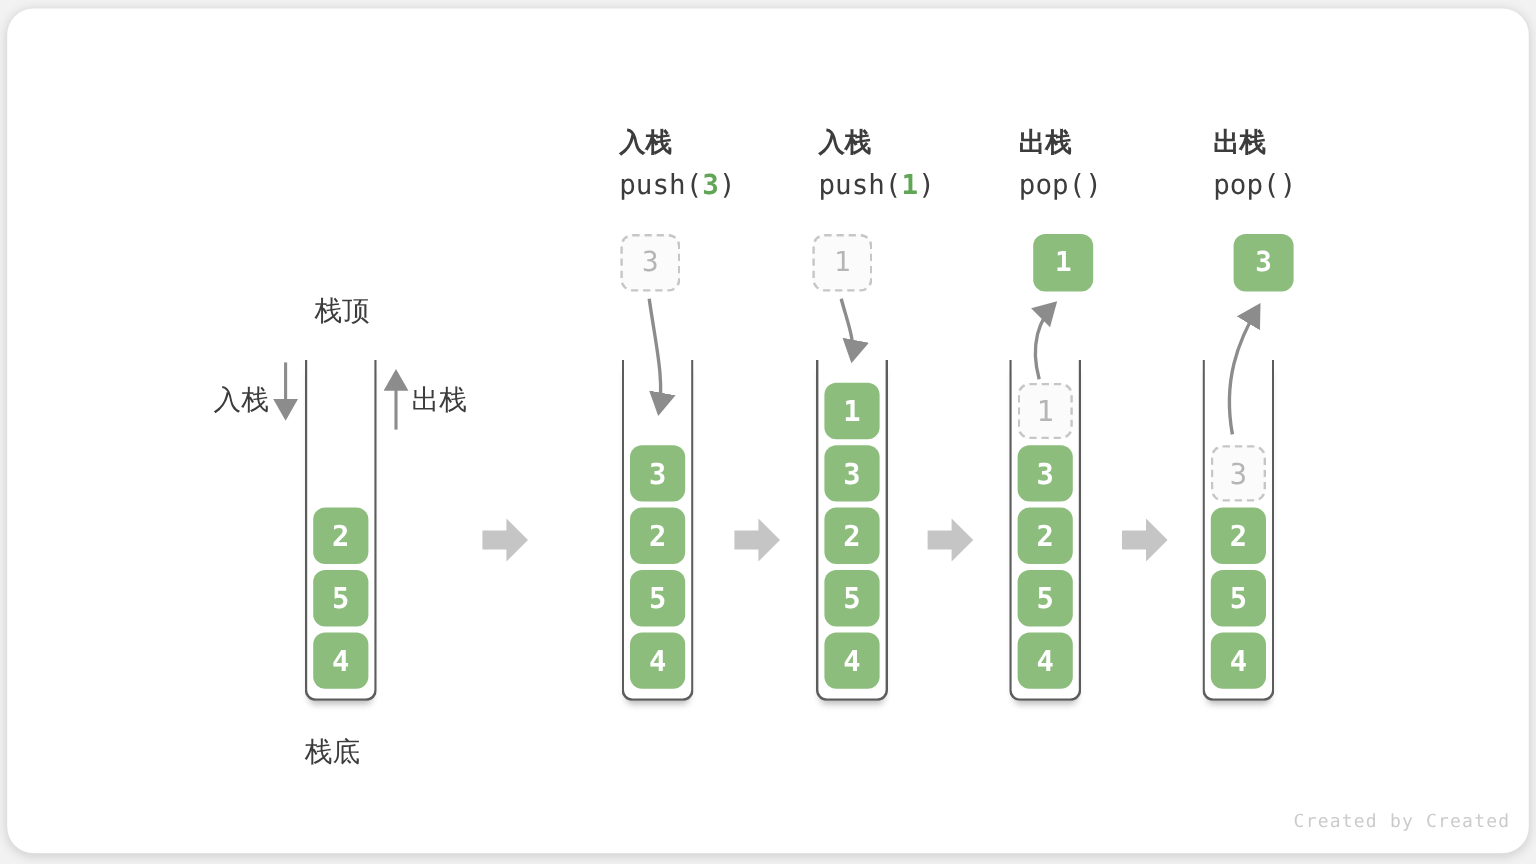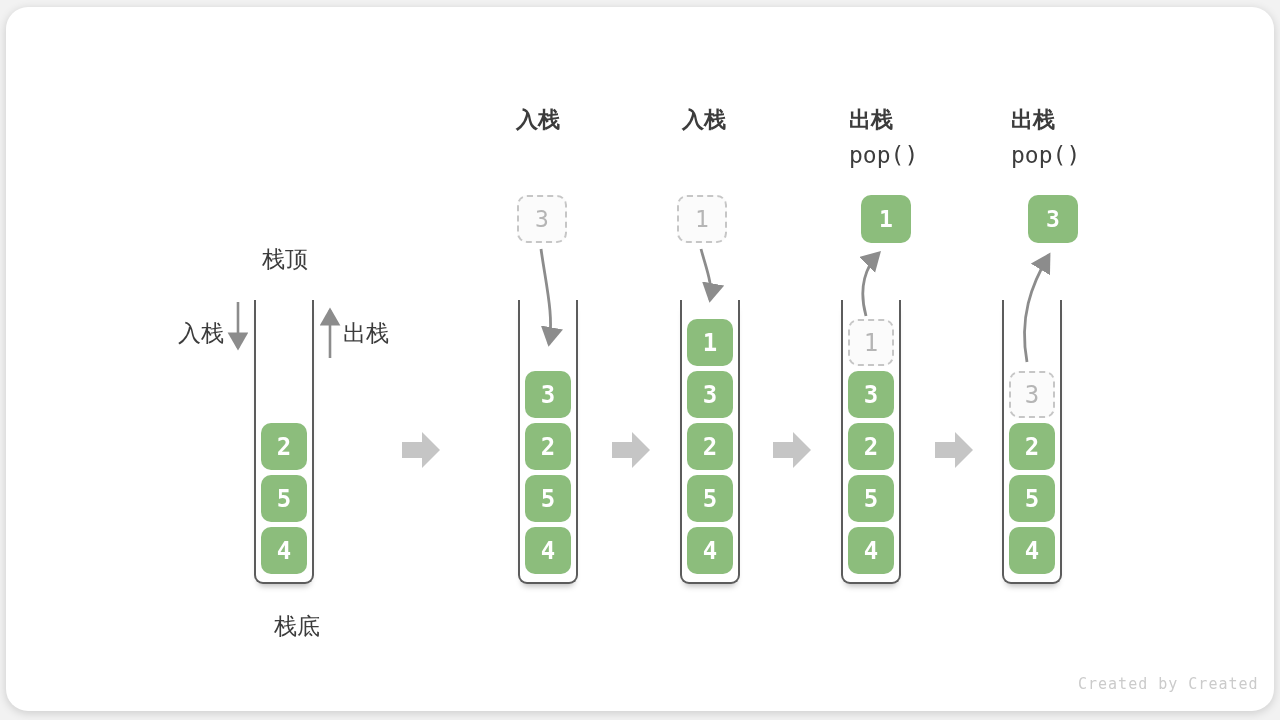--- a/index.html
+++ b/index.html
@@ -73,35 +73,37 @@
 </style>
 </head>
 <body>
 
 <div class="canvas">
   <div class="card"></div>
 
 
   <div class="op" style="left:516px">
     <div class="op-cn">入栈</div>
+    <div class="op-code"><span>push(</span><span class="arg">3</span><span>)</span></div>
   </div>
   <div class="op" style="left:682px">
     <div class="op-cn">入栈</div>
+    <div class="op-code"><span>push(</span><span class="arg">1</span><span>)</span></div>
   </div>
   <div class="op" style="left:849px">
     <div class="op-cn">出栈</div>
     <div class="op-code"><span>pop()</span><span class="arg"></span><span></span></div>
   </div>
   <div class="op" style="left:1011px">
     <div class="op-cn">出栈</div>
     <div class="op-code"><span>pop()</span><span class="arg"></span><span></span></div>
   </div>
 
   <div class="cn-label" style="left:262px; top:244px">栈顶</div>
-  <div class="cn-label" style="left:274px; top:611px">栈底</div>
+  <div class="cn-label" style="left:254px; top:611px">栈底</div>
   <div class="cn-label" style="left:178px; top:318px">入栈</div>
   <div class="cn-label" style="left:343px; top:318px">出栈</div>
 
   <div class="well" style="left:254px"></div>
   <div class="well" style="left:518px"></div>
   <div class="well" style="left:680px"></div>
   <div class="well" style="left:841px"></div>
   <div class="well" style="left:1002px"></div>
 
   <div class="blk" style="left:261px; top:423px">2</div>

